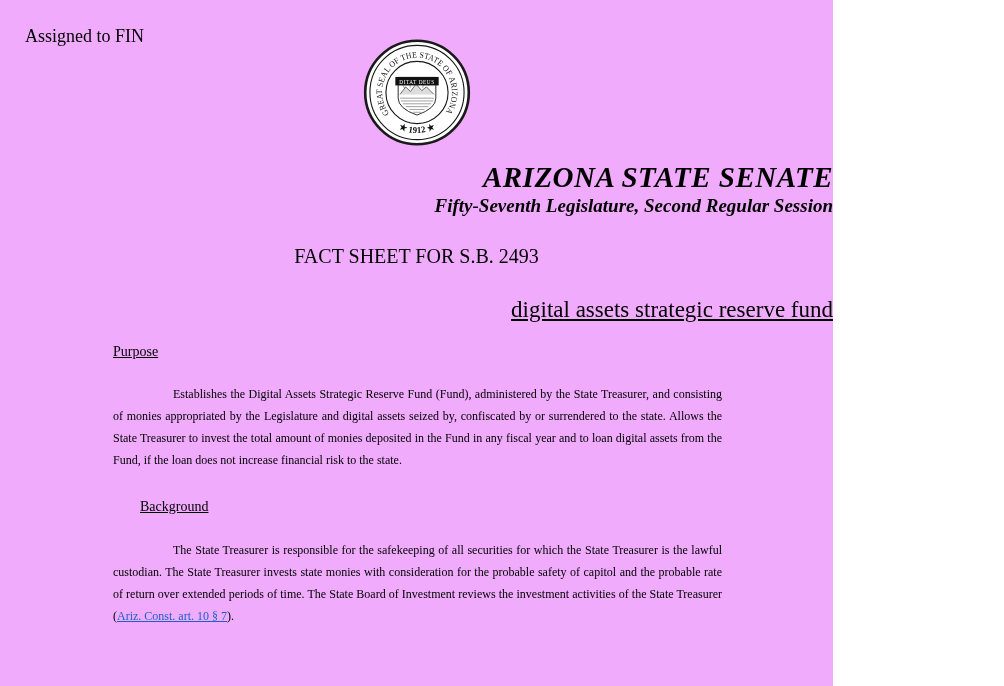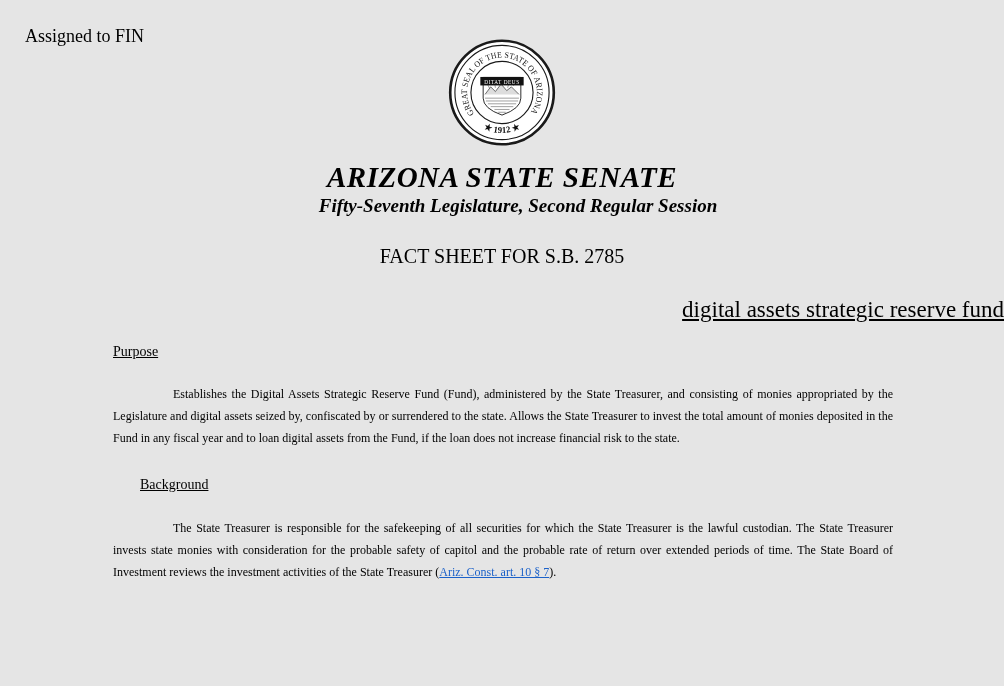--- a/index.html
+++ b/index.html
@@ -3,41 +3,41 @@
 <meta charset="utf-8">
 <style>
   html, body { margin: 0; padding: 0; background: #ffffff; }
   body {
     width: 1004px; height: 686px;
     font-family: "Liberation Serif", serif;
     color: #000;
   }
   .page {
     position: relative;
-    width: 1004px; height: 686px;
-    background: #e5e5e5;
+    width: 833px; height: 686px;
+    background: #f0abfc;
     overflow: hidden;
   }
   .toprow {
     display: flex;
     justify-content: space-between;
     padding: 26px 36px 0 25px;
     font-size: 18px;
     line-height: 20px;
   }
   .seal-wrap {
     position: absolute;
     top: 36px;
     left: 50%;
     transform: translateX(-50%);
     width: 113px; height: 113px;
   }
   .titleblock {
     margin-top: 116px;
-    text-align: center;
+    text-align: right;
   }
   .doc-title {
     font-size: 29px;
     font-weight: bold;
     font-style: italic;
     line-height: 30px;
     letter-spacing: 0.5px;
     margin: 0;
   }
   .doc-subtitle {
@@ -121,21 +121,21 @@
       <rect x="37" y="43.5" width="46" height="9" fill="#111"></rect>
       <text x="60" y="50.6" font-size="5.6" fill="#ffffff" text-anchor="middle" letter-spacing="0.6">DITAT DEUS</text>
     </svg>
   </div>
 
   <div class="titleblock">
     <div class="doc-title">ARIZONA STATE SENATE</div>
     <div class="doc-subtitle">Fifty-Seventh Legislature, Second Regular Session</div>
   </div>
 
-  <div class="fact-sheet">FACT SHEET FOR S.B. 2785</div>
+  <div class="fact-sheet">FACT SHEET FOR S.B. 2493</div>
 
   <div class="bill-subject"><span>digital assets strategic reserve fund</span></div>
 
   <div class="content">
 
     <div class="sec-heading">Purpose</div>
     <p class="body-para">Establishes the Digital Assets Strategic Reserve Fund (Fund), administered by the State Treasurer, and consisting of monies appropriated by the Legislature and digital assets seized by, confiscated by or surrendered to the state. Allows the State Treasurer to invest the total amount of monies deposited in the Fund in any fiscal year and to loan digital assets from the Fund, if the loan does not increase financial risk to the state.</p>
 
     <div class="sec-heading bg">Background</div>
     <p class="body-para bg"><span>The State Treasurer is responsible for the safekeeping of all securities for which the State Treasurer is the lawful custodian. The State Treasurer invests state monies with consideration for the probable safety of capitol and the probable rate of return over extended periods of time. The State Board of Investment reviews the investment activities of the State Treasurer (</span><a class="doc-link" href="#">Ariz. Const. art. 10 § 7</a><span>).</span></p>

